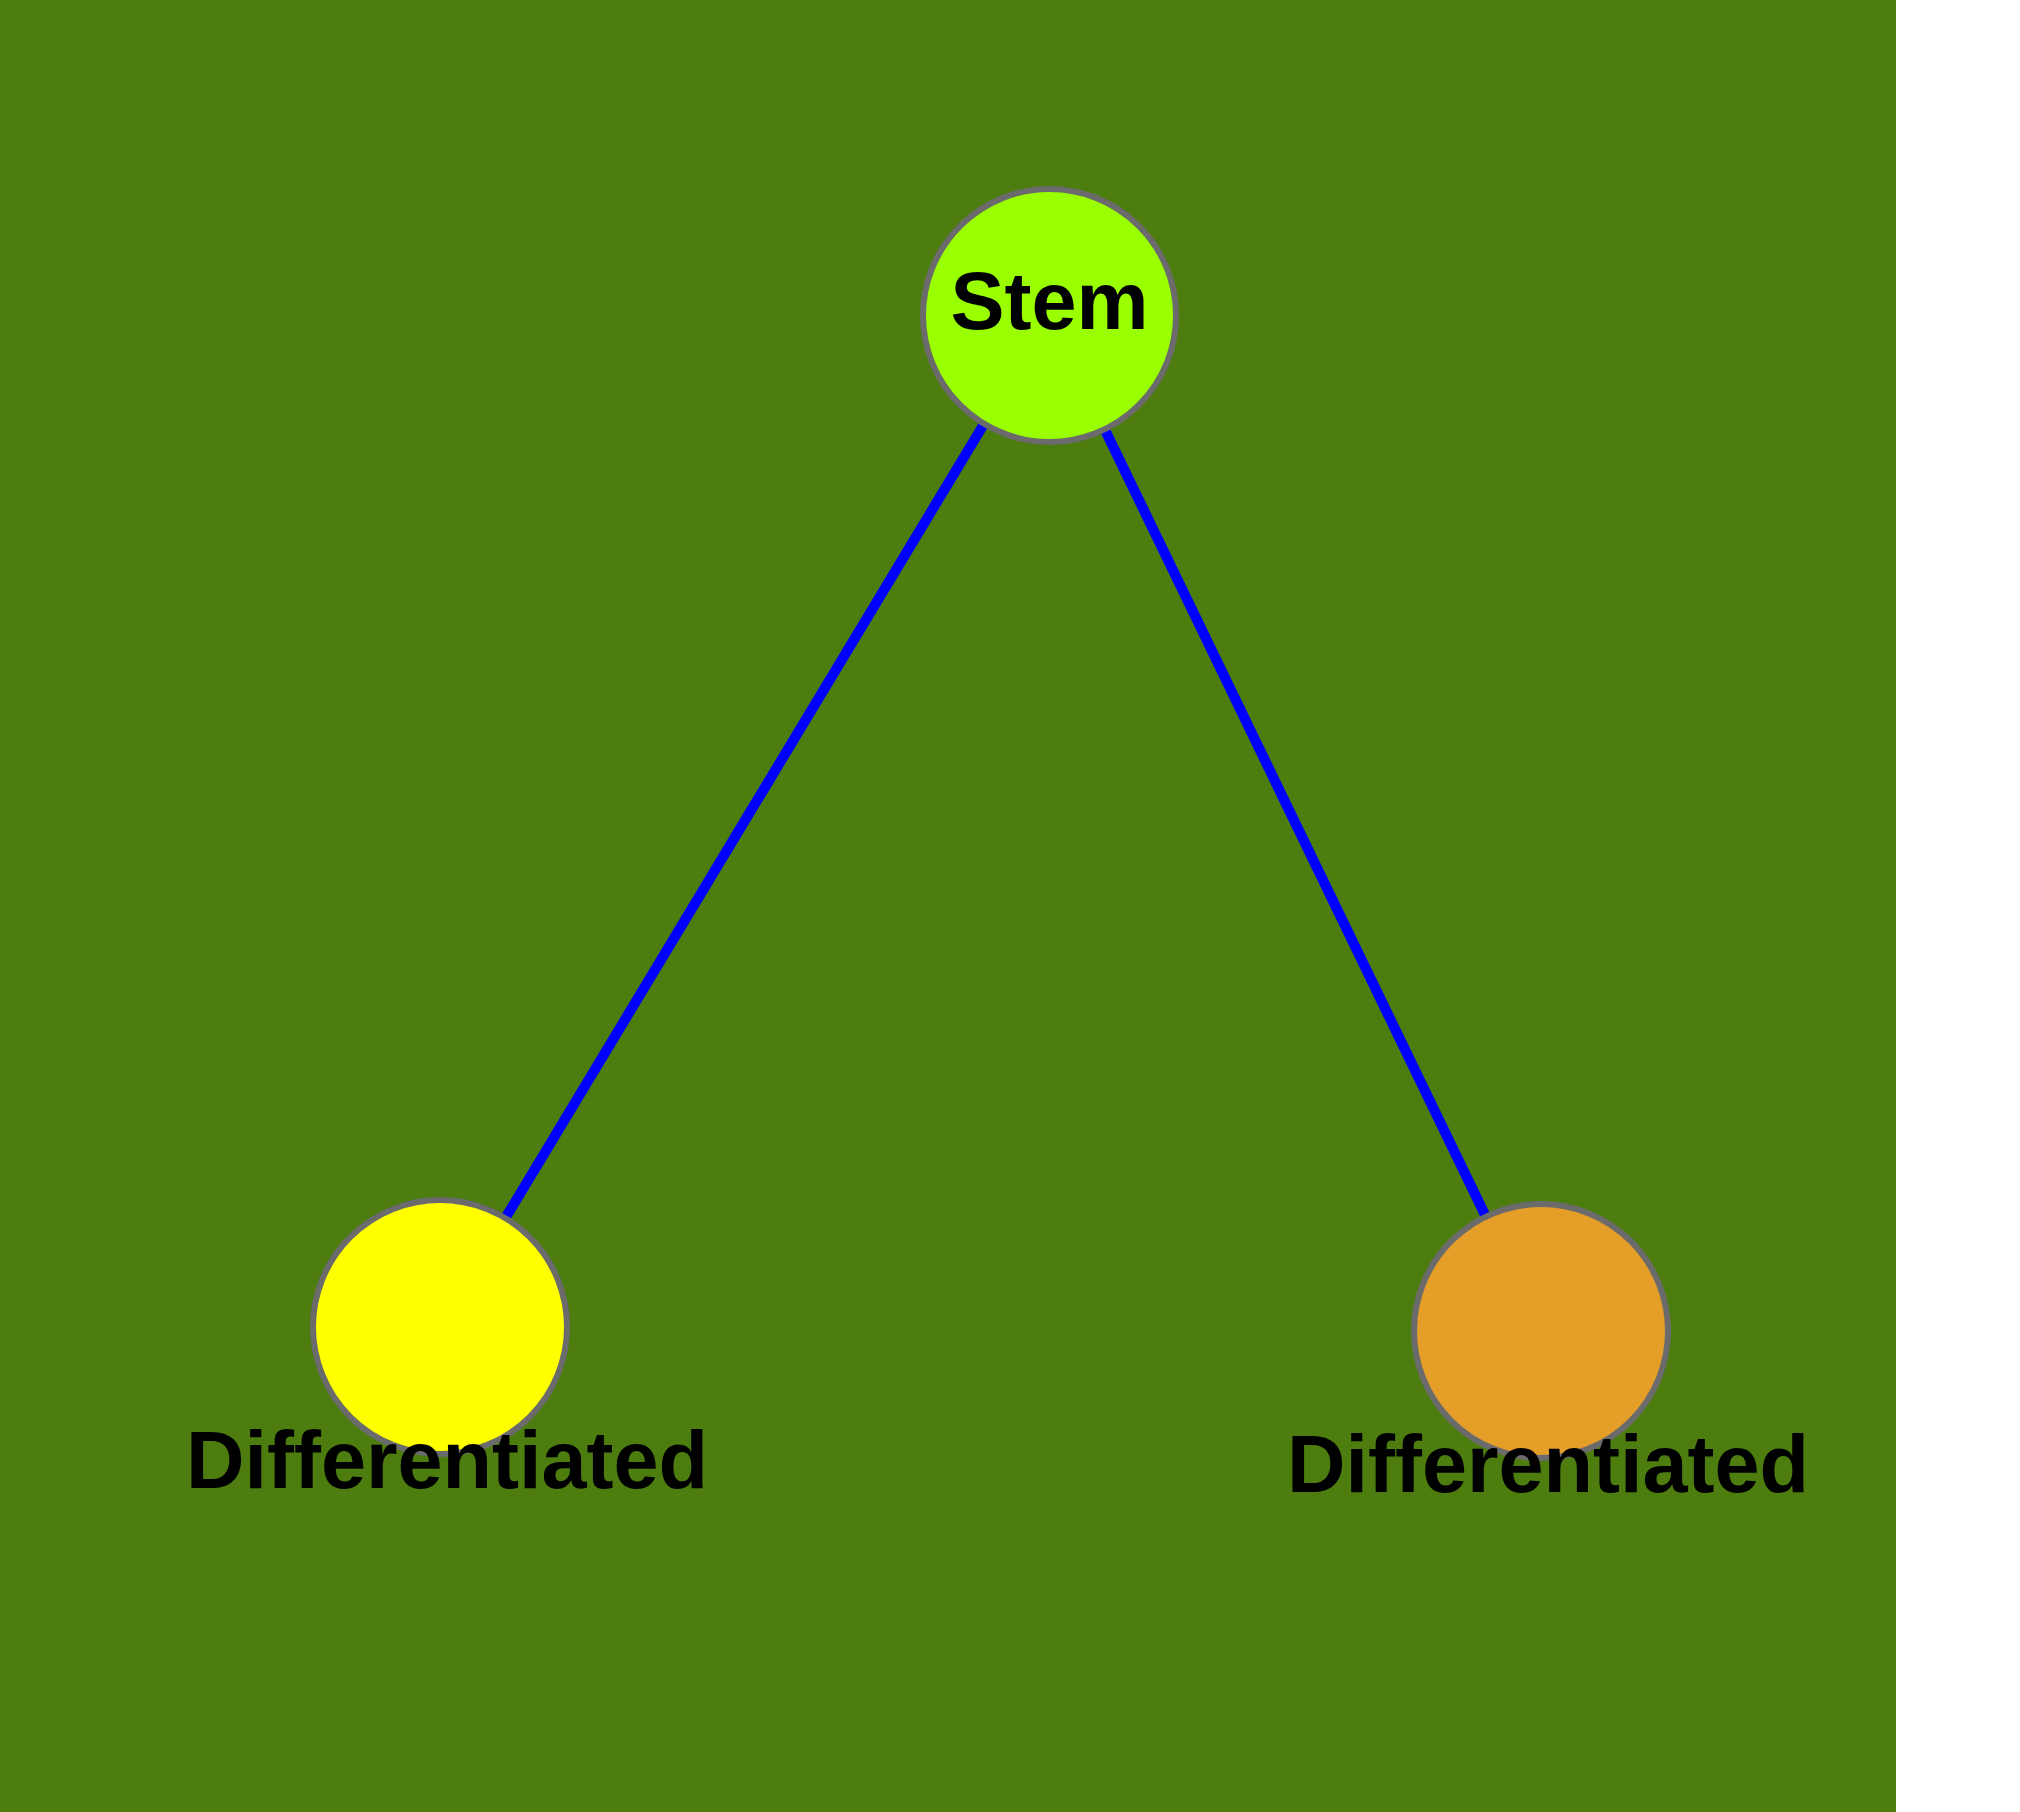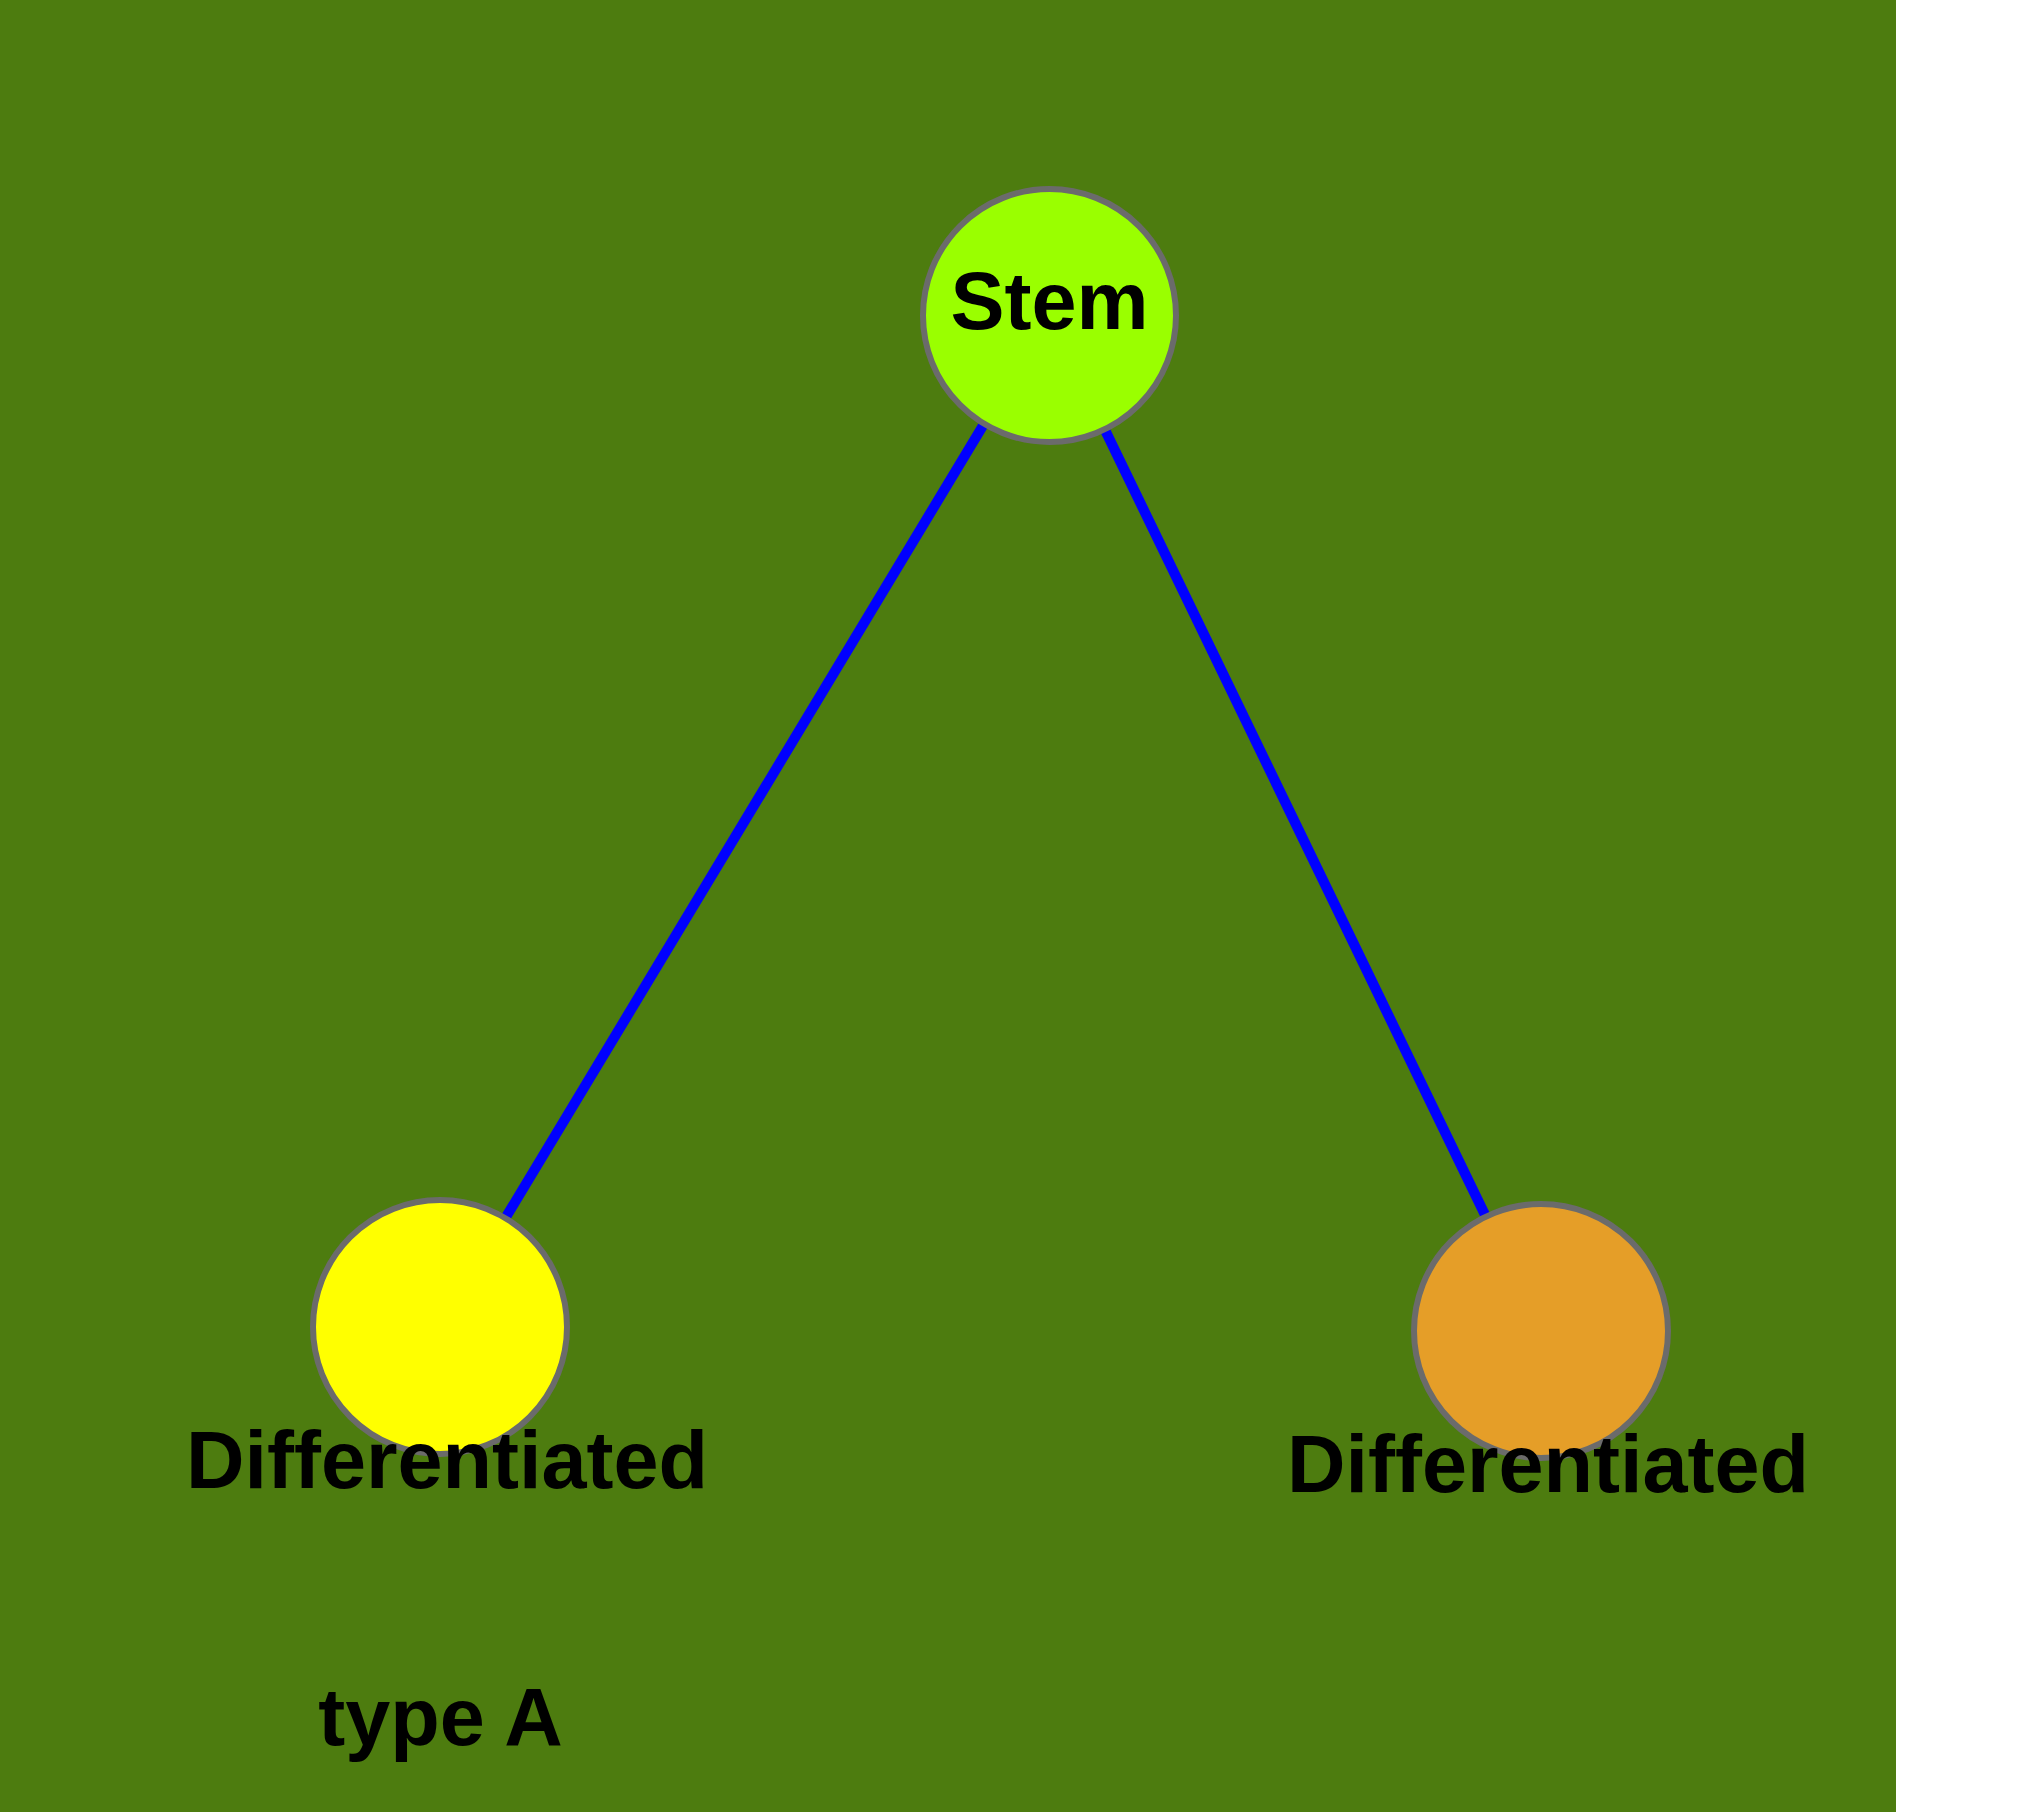--- a/index.html
+++ b/index.html
@@ -99,21 +99,20 @@
     <line x1="1238" y1="372" x2="519" y2="1565" stroke="#0000ff" stroke-width="12" stroke-linecap="butt"></line>
     <line x1="1238" y1="372" x2="1818" y2="1570" stroke="#0000ff" stroke-width="12" stroke-linecap="butt"></line>
   </svg>
 
   <div id="node-stem" class="node"></div>
   <div id="label-stem" class="node-label">Stem</div>
 
   <div id="node-diff-a" class="node"></div>
   <div id="label-diff-a" class="node-label">
     <div>Differentiated</div>
-    <div>type A</div>
   </div>
 
   <div id="node-diff-b" class="node"></div>
   <div id="label-diff-b" class="node-label">
     <div>Differentiated</div>
   </div>
 
 </div>
 
 

